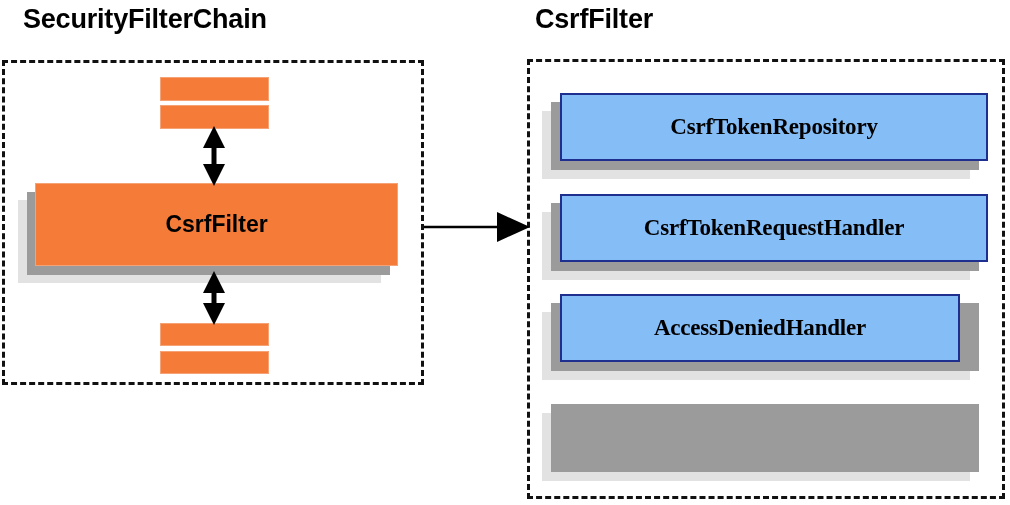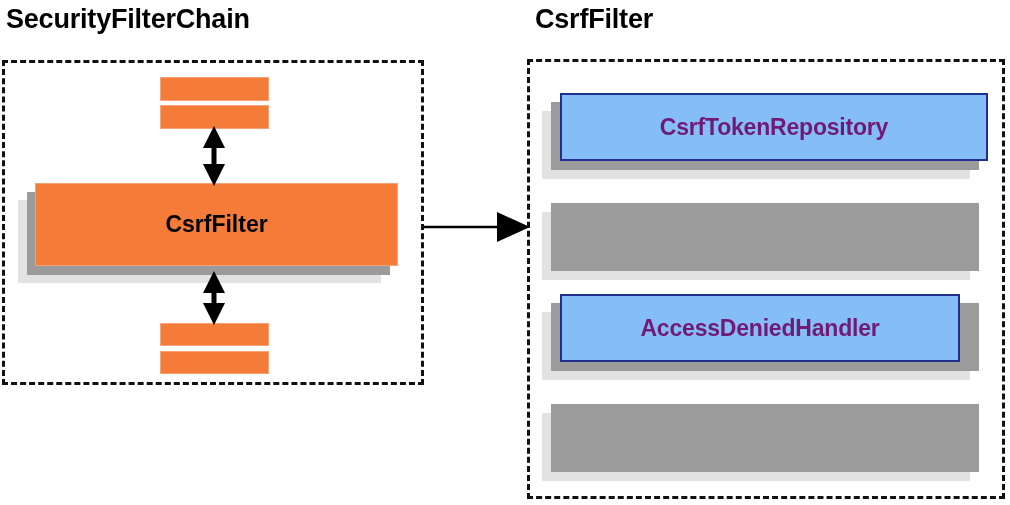--- a/index.html
+++ b/index.html
@@ -22,21 +22,21 @@
   .panel-title {
     position: absolute;
     font-family: "Liberation Sans", sans-serif;
     font-weight: bold;
     font-size: 27px;
     line-height: 32px;
     color: #000000;
     white-space: nowrap;
     letter-spacing: -0.2px;
   }
-  #title-left  { left: 6px;  top: 3px; }
+  #title-left  { left: 23px;  top: 3px; }
   #title-right { left: 535px; top: 3px; }
 
   
   .dashed-box {
     position: absolute;
     border: 3px dashed #111111;
     background: transparent;
     box-sizing: border-box;
   }
   #panel-left  { left: 2px;   top: 60px; width: 422px; height: 325px; }
@@ -80,24 +80,24 @@
   .blue-box {
     position: absolute;
     background: #85bdf7;
     border: 2px solid #1f2f8f;
     box-sizing: border-box;
     display: flex;
     align-items: center;
     justify-content: center;
   }
   .blue-box .box-label {
-    font-family: Liberation Sans, sans-serif;
+    font-family: Liberation Serif, serif;
     font-weight: bold;
     font-size: 23px;
-    color: #701a75;
+    color: #000000;
     white-space: nowrap;
     letter-spacing: -0.2px;
     text-align: right;
   }
 
   
   #arrow-layer {
     position: absolute;
     left: 0;
     top: 0;
@@ -132,20 +132,23 @@
   <div class="dashed-box" id="panel-right"></div>
 
   <div class="shadow-light" style="left:542px; top:111px; width:428px; height:68px;"></div>
   <div class="shadow-dark" style="left:551px; top:102px; width:428px; height:68px;"></div>
   <div class="blue-box" style="left:560px; top:93px; width:428px; height:68px;">
     <span class="box-label">CsrfTokenRepository</span>
   </div>
 
   <div class="shadow-light" style="left:542px; top:212px; width:428px; height:68px;"></div>
   <div class="shadow-dark" style="left:551px; top:203px; width:428px; height:68px;"></div>
+  <div class="blue-box" style="left:560px; top:194px; width:428px; height:68px;">
+    <span class="box-label">CsrfTokenRequestHandler</span>
+  </div>
 
   <div class="shadow-light" style="left:542px; top:312px; width:428px; height:68px;"></div>
   <div class="shadow-dark" style="left:551px; top:303px; width:428px; height:68px;"></div>
   <div class="blue-box" style="left:560px; top:294px; width:400px; height:68px;">
     <span class="box-label">AccessDeniedHandler</span>
   </div>
 
   <div class="shadow-light" style="left:542px; top:413px; width:428px; height:68px;"></div>
   <div class="shadow-dark" style="left:551px; top:404px; width:428px; height:68px;"></div>
 

